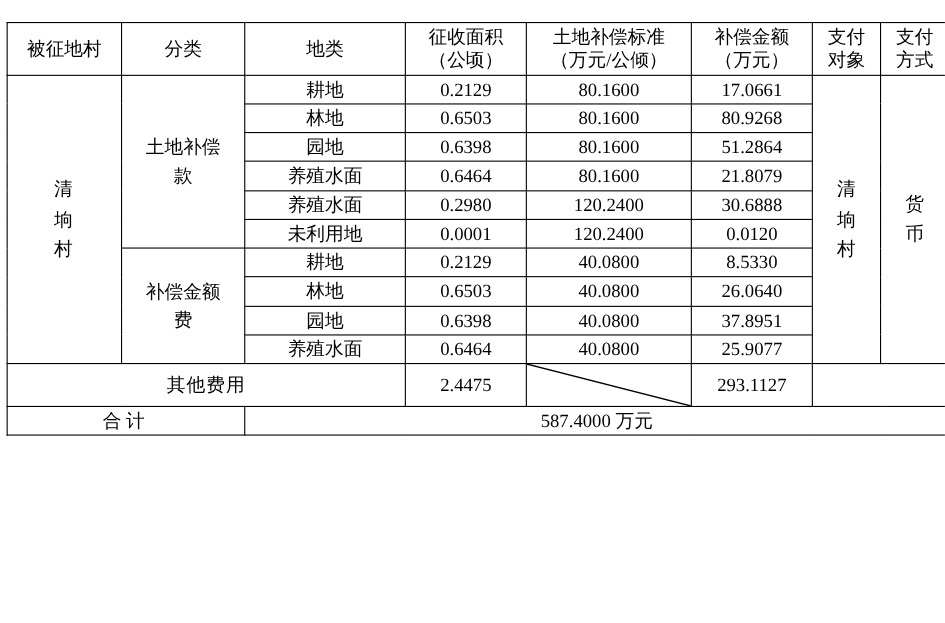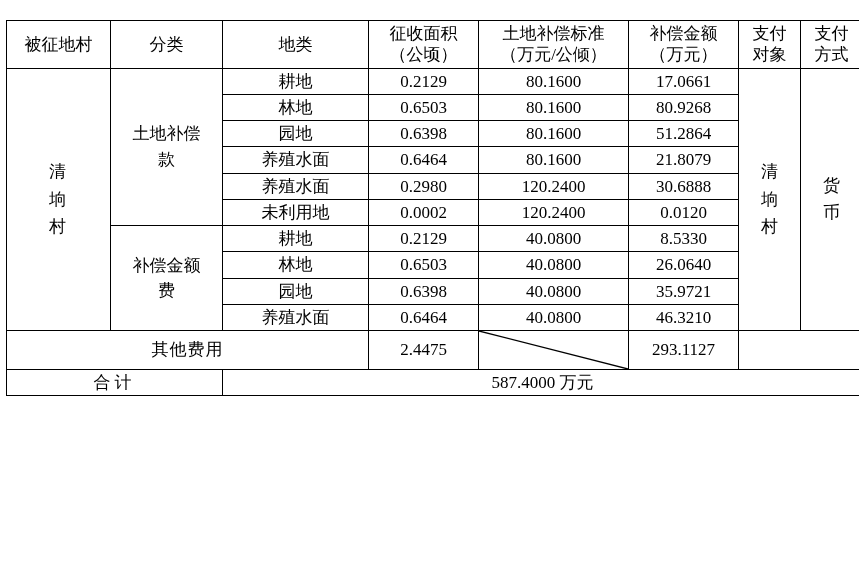--- a/index.html
+++ b/index.html
@@ -189,21 +189,21 @@
         <td class="num">21.8079</td>
       </tr>
       <tr>
         <td>养殖水面</td>
         <td class="num">0.2980</td>
         <td class="num">120.2400</td>
         <td class="num">30.6888</td>
       </tr>
       <tr>
         <td>未利用地</td>
-        <td class="num">0.0002</td>
+        <td class="num">0.0001</td>
         <td class="num">120.2400</td>
         <td class="num">0.0120</td>
       </tr>
 
       <tr>
         <td class="cat" rowspan="4">
           <span>补偿金额</span>
           <span>费</span>
         </td>
         <td>耕地</td>
@@ -214,27 +214,27 @@
       <tr>
         <td>林地</td>
         <td class="num">0.6503</td>
         <td class="num">40.0800</td>
         <td class="num">26.0640</td>
       </tr>
       <tr>
         <td>园地</td>
         <td class="num">0.6398</td>
         <td class="num">40.0800</td>
-        <td class="num">35.9721</td>
+        <td class="num">37.8951</td>
       </tr>
       <tr>
         <td>养殖水面</td>
         <td class="num">0.6464</td>
         <td class="num">40.0800</td>
-        <td class="num">46.3210</td>
+        <td class="num">25.9077</td>
       </tr>
 
       <tr>
         <td class="rowlabel" colspan="3">其他费用</td>
         <td class="num">2.4475</td>
         <td class="diag">
           <div class="diag-inner">
             <svg viewBox="0 0 150 34" preserveAspectRatio="none" aria-hidden="true">
               <line x1="0" y1="0" x2="150" y2="34" stroke="#000000" stroke-width="1.2"></line>
             </svg>

